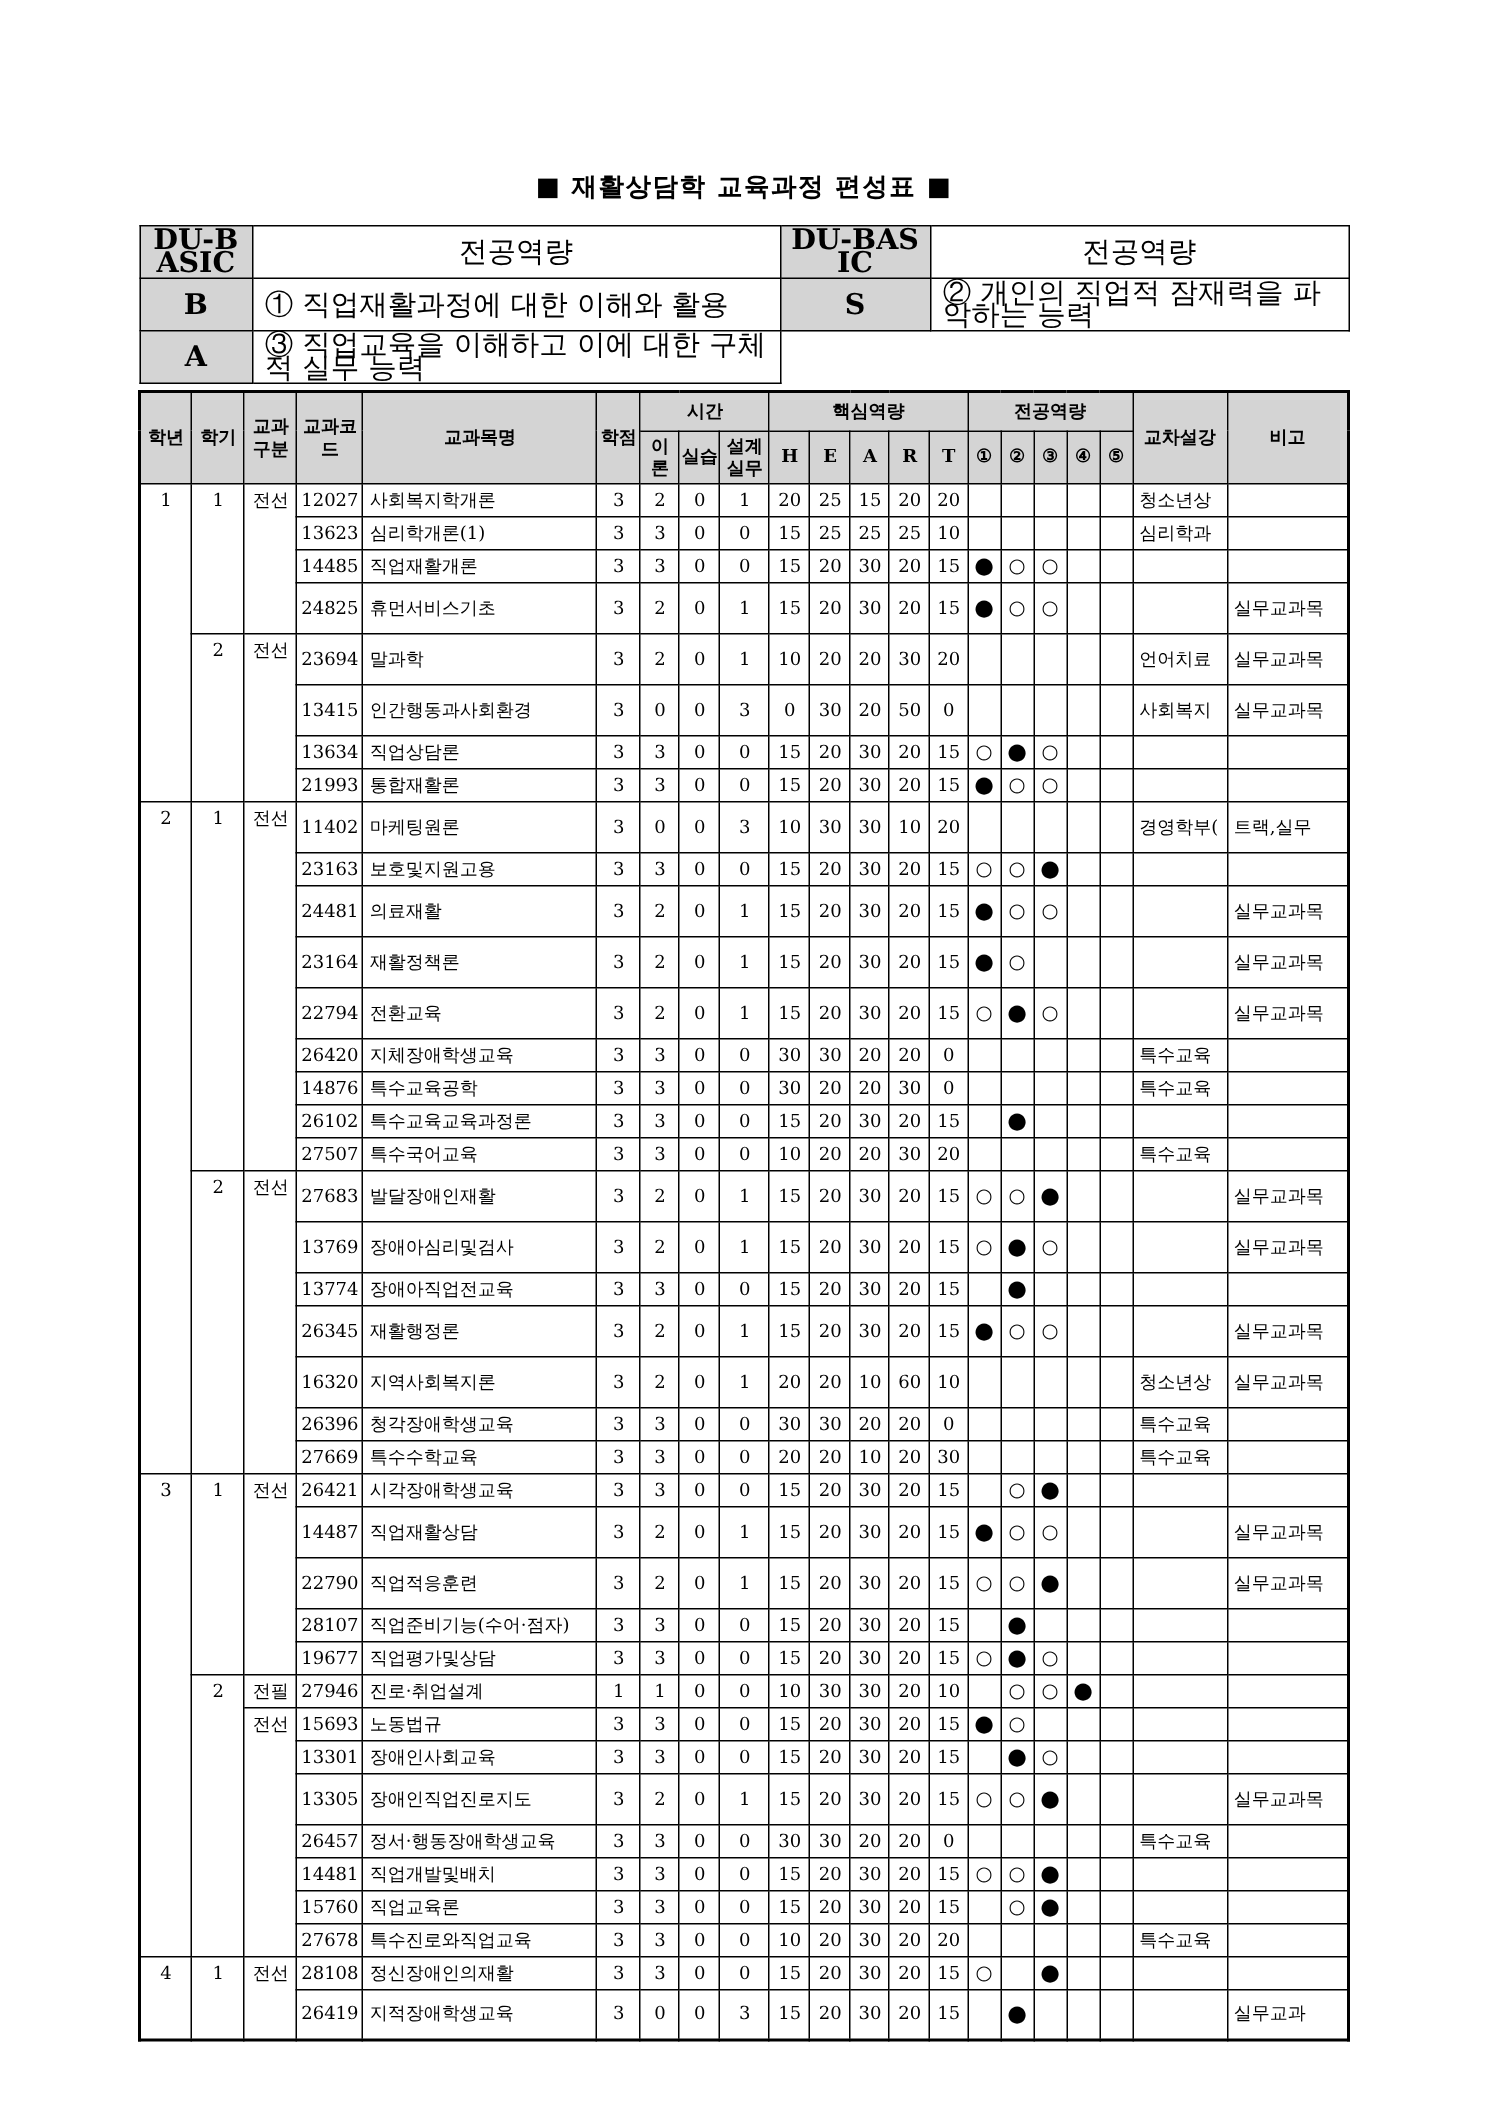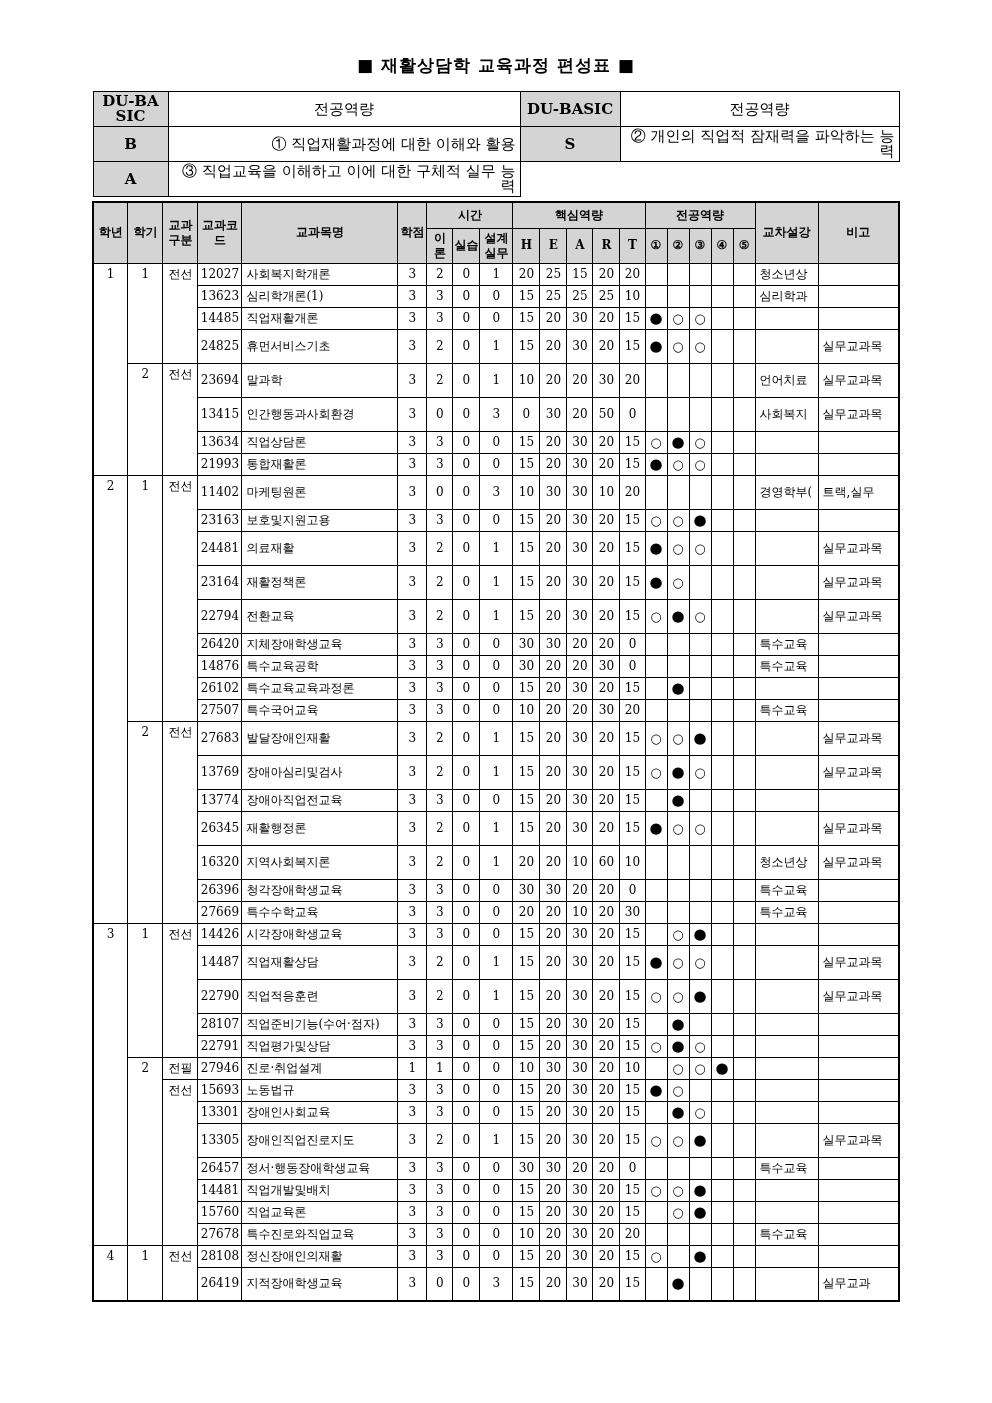--- a/index.html
+++ b/index.html
@@ -2,34 +2,34 @@
 <html><head>
 <meta charset="utf-8">
 <style>
   * { margin:0; padding:0; box-sizing:border-box; }
   html,body { background:#fff; }
   body {
     width:992px; height:1403px;
     font-family:"DejaVu Serif","Liberation Serif",serif;
     color:#000;
   }
-  .page { width:992px; height:1403px; position:relative; padding-top:54px; }
+  .page { width:992px; height:1403px; position:relative; padding-top:113px; }
   .title { text-align:center; font-size:17px; font-weight:bold; letter-spacing:1px; }
 
   table { border-collapse:collapse; table-layout:fixed; margin:0 auto; }
 
   
   .toptable { width:806px; margin-top:14px; }
   .toptable td {
-    border:1px solid #000; font-size:15px; vertical-align:middle;
+    border:1px solid #000; font-size:19px; vertical-align:middle;
     padding:2px 4px; line-height:15px; word-break:break-all;
   }
   .toptable td.hdr { background:#d4d4d4; font-weight:bold; text-align:center; }
   .toptable td.ttl { text-align:center; }
-  .toptable td.desc { text-align:right; padding-left:8px; }
+  .toptable td.desc { text-align:left; padding-left:8px; }
   .toptable tr.r1 { height:34px; }
   .toptable tr.r2, .toptable tr.r3 { height:23px; }
   .toptable td.empty { border:none; background:transparent; }
 
   
   .maintable { width:806px; margin-top:4px; border:2px solid #000; }
   .maintable th, .maintable td {
     border:1px solid #000; font-size:12px; text-align:center;
     vertical-align:middle; padding:1px 2px; line-height:15px;
     word-break:break-all; overflow:hidden;
@@ -622,21 +622,21 @@
           <td></td>
           <td></td>
           <td></td>
           <td class="left">특수교육</td>
           <td class="left"></td>
         </tr>
         <tr>
           <td class="grp" rowspan="13">3</td>
           <td class="grp" rowspan="5">1</td>
           <td class="grp" rowspan="5">전선</td>
-          <td>14426</td>
+          <td>26421</td>
           <td class="left">시각장애학생교육</td>
           <td>3</td>
           <td>3</td>
           <td>0</td>
           <td>0</td>
           <td>15</td>
           <td>20</td>
           <td>30</td>
           <td>20</td>
           <td>15</td>
@@ -702,21 +702,21 @@
           <td>15</td>
           <td></td>
           <td class="dot">●</td>
           <td></td>
           <td></td>
           <td></td>
           <td class="left"></td>
           <td class="left"></td>
         </tr>
         <tr>
-          <td>22791</td>
+          <td>19677</td>
           <td class="left">직업평가및상담</td>
           <td>3</td>
           <td>3</td>
           <td>0</td>
           <td>0</td>
           <td>15</td>
           <td>20</td>
           <td>30</td>
           <td>20</td>
           <td>15</td>

